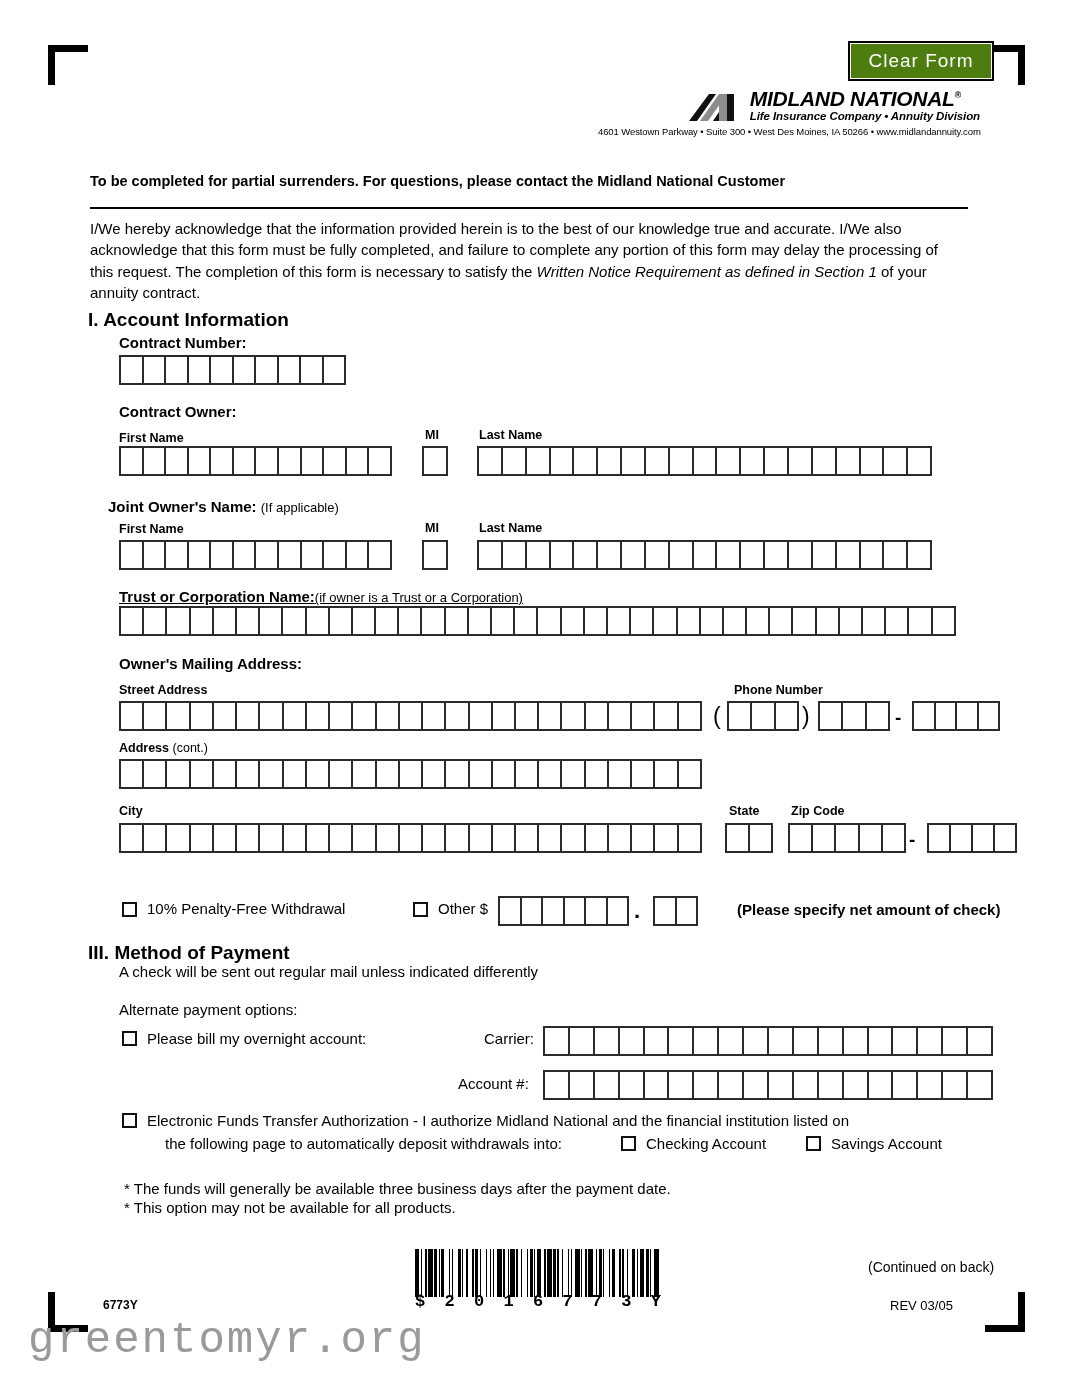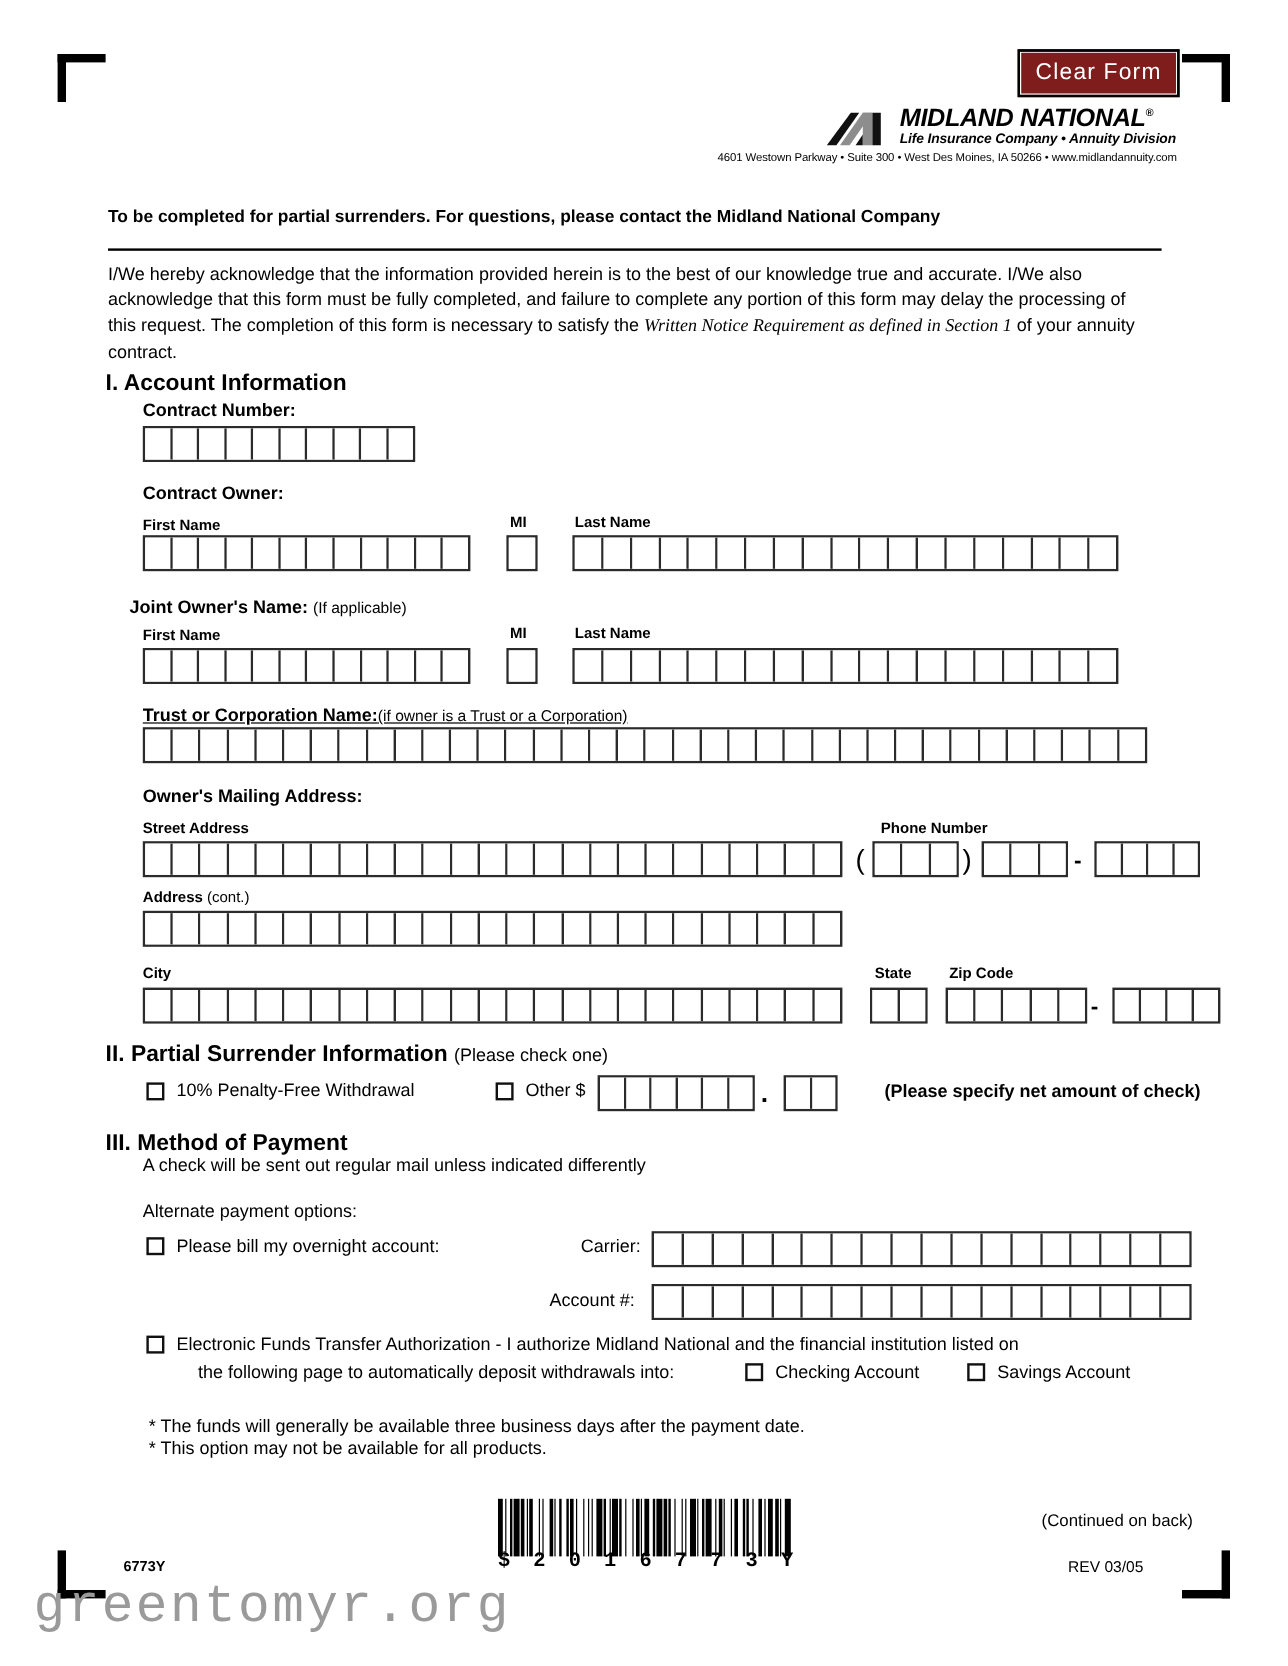--- a/index.html
+++ b/index.html
@@ -33,22 +33,22 @@
   .corner.bl .h { left: 0;  bottom: 0; width: 40px; height: 7px; }
   .corner.bl .v { left: 0;  bottom: 0; width: 7px;  height: 40px; }
   .corner.br { left: 985px; top: 1292px; }
   .corner.br .h { right: 0; bottom: 0; width: 40px; height: 7px; }
   .corner.br .v { right: 0; bottom: 0; width: 7px;  height: 40px; }
 
   
   .clear-form-btn {
     position: absolute;
     left: 848px; top: 41px;
-    width: 135px; height: 40px;
-    background: #7f1d1d;
+    width: 146px; height: 40px;
+    background: #4d7c0f;
     border: 2px solid #000000;
     box-shadow: inset 0 0 0 1px #ffffff;
     color: #ffffff;
     font-size: 19px;
     letter-spacing: 1px;
     display: flex;
     align-items: center;
     justify-content: center;
     cursor: pointer;
     box-sizing: border-box;
@@ -88,21 +88,21 @@
     font-size: 14.5px; font-weight: bold; line-height: 1.32;
   }
   .rule {
     position: absolute; left: 90px; top: 207px;
     width: 878px; height: 2px; background: #000;
   }
   .intro {
     position: absolute; left: 90px; top: 218px; width: 860px;
     font-size: 15px; line-height: 1.42;
   }
-  .intro i { font-style: italic; font-family: Liberation Serif, serif; }
+  .intro i { font-style: italic; }
 
   .section-head {
     position: absolute; font-size: 19px; font-weight: bold;
   }
   .section-head .note {
     font-size: 15px; font-weight: normal;
   }
   .sub-head {
     position: absolute; font-size: 15px; font-weight: bold;
   }
@@ -221,21 +221,21 @@
       </svg>
       <div class="logo-text">
         <div class="logo-name"><span>MIDLAND NATIONAL</span><sup>®</sup></div>
         <div class="logo-sub">Life Insurance Company • Annuity Division</div>
       </div>
     </div>
     <div class="logo-addr">4601 Westown Parkway  •  Suite 300  •  West Des Moines, IA 50266  •  www.midlandannuity.com</div>
   </div>
 
   <div class="subtitle">
-    <span>To be completed for partial surrenders. For questions, please contact the Midland National Company</span><br>
+    <span>To be completed for partial surrenders. For questions, please contact the Midland National Customer</span><br>
   </div>
   <div class="rule"></div>
   <div class="intro">
     <span>I/We hereby acknowledge that the information provided herein is to the best of our knowledge true and accurate. I/We also acknowledge that this form must be fully completed, and failure to complete any portion of this form may delay the processing of this request. The completion of this form is necessary to satisfy the </span><i>Written Notice Requirement as defined in Section 1</i><span> of your annuity contract.</span>
   </div>
 
   <div class="section-head" style="left:88px; top:309px;">I. Account Information</div>
   <div class="sub-head" style="left:119px; top:334px;">Contract Number:</div>
   <div class="comb" id="contract-number" style="left:119px; top:355px; width:227px;">
       <div class="cell" style="flex: 1 1 0px;"></div>
@@ -508,24 +508,20 @@
       <div class="cell" style="flex: 1 1 0px;"></div>
     </div>
   <div class="dash-mark" style="left:909px; top:830px;">-</div>
   <div class="comb" id="zip4" style="left:927px; top:823px; width:90px;">
       <div class="cell" style="flex: 1 1 0px;"></div>
       <div class="cell" style="flex: 1 1 0px;"></div>
       <div class="cell" style="flex: 1 1 0px;"></div>
       <div class="cell" style="flex: 1 1 0px;"></div>
     </div>
 
-  <div class="section-head" style="left:88px; top:868px;">
-    <span>II. Partial Surrender Information</span>
-    <span class="note">(Please check one)</span>
-  </div>
   <div class="cb" style="left:122px; top:902px;"></div>
   <div class="body-text" style="left:147px; top:900px;">10% Penalty-Free Withdrawal</div>
   <div class="cb" style="left:413px; top:902px;"></div>
   <div class="body-text" style="left:438px; top:900px;">Other $</div>
   <div class="comb" id="amount-dollars" style="left:498px; top:896px; width:131px;">
       <div class="cell" style="flex: 1 1 0px;"></div>
       <div class="cell" style="flex: 1 1 0px;"></div>
       <div class="cell" style="flex: 1 1 0px;"></div>
       <div class="cell" style="flex: 1 1 0px;"></div>
       <div class="cell" style="flex: 1 1 0px;"></div>

